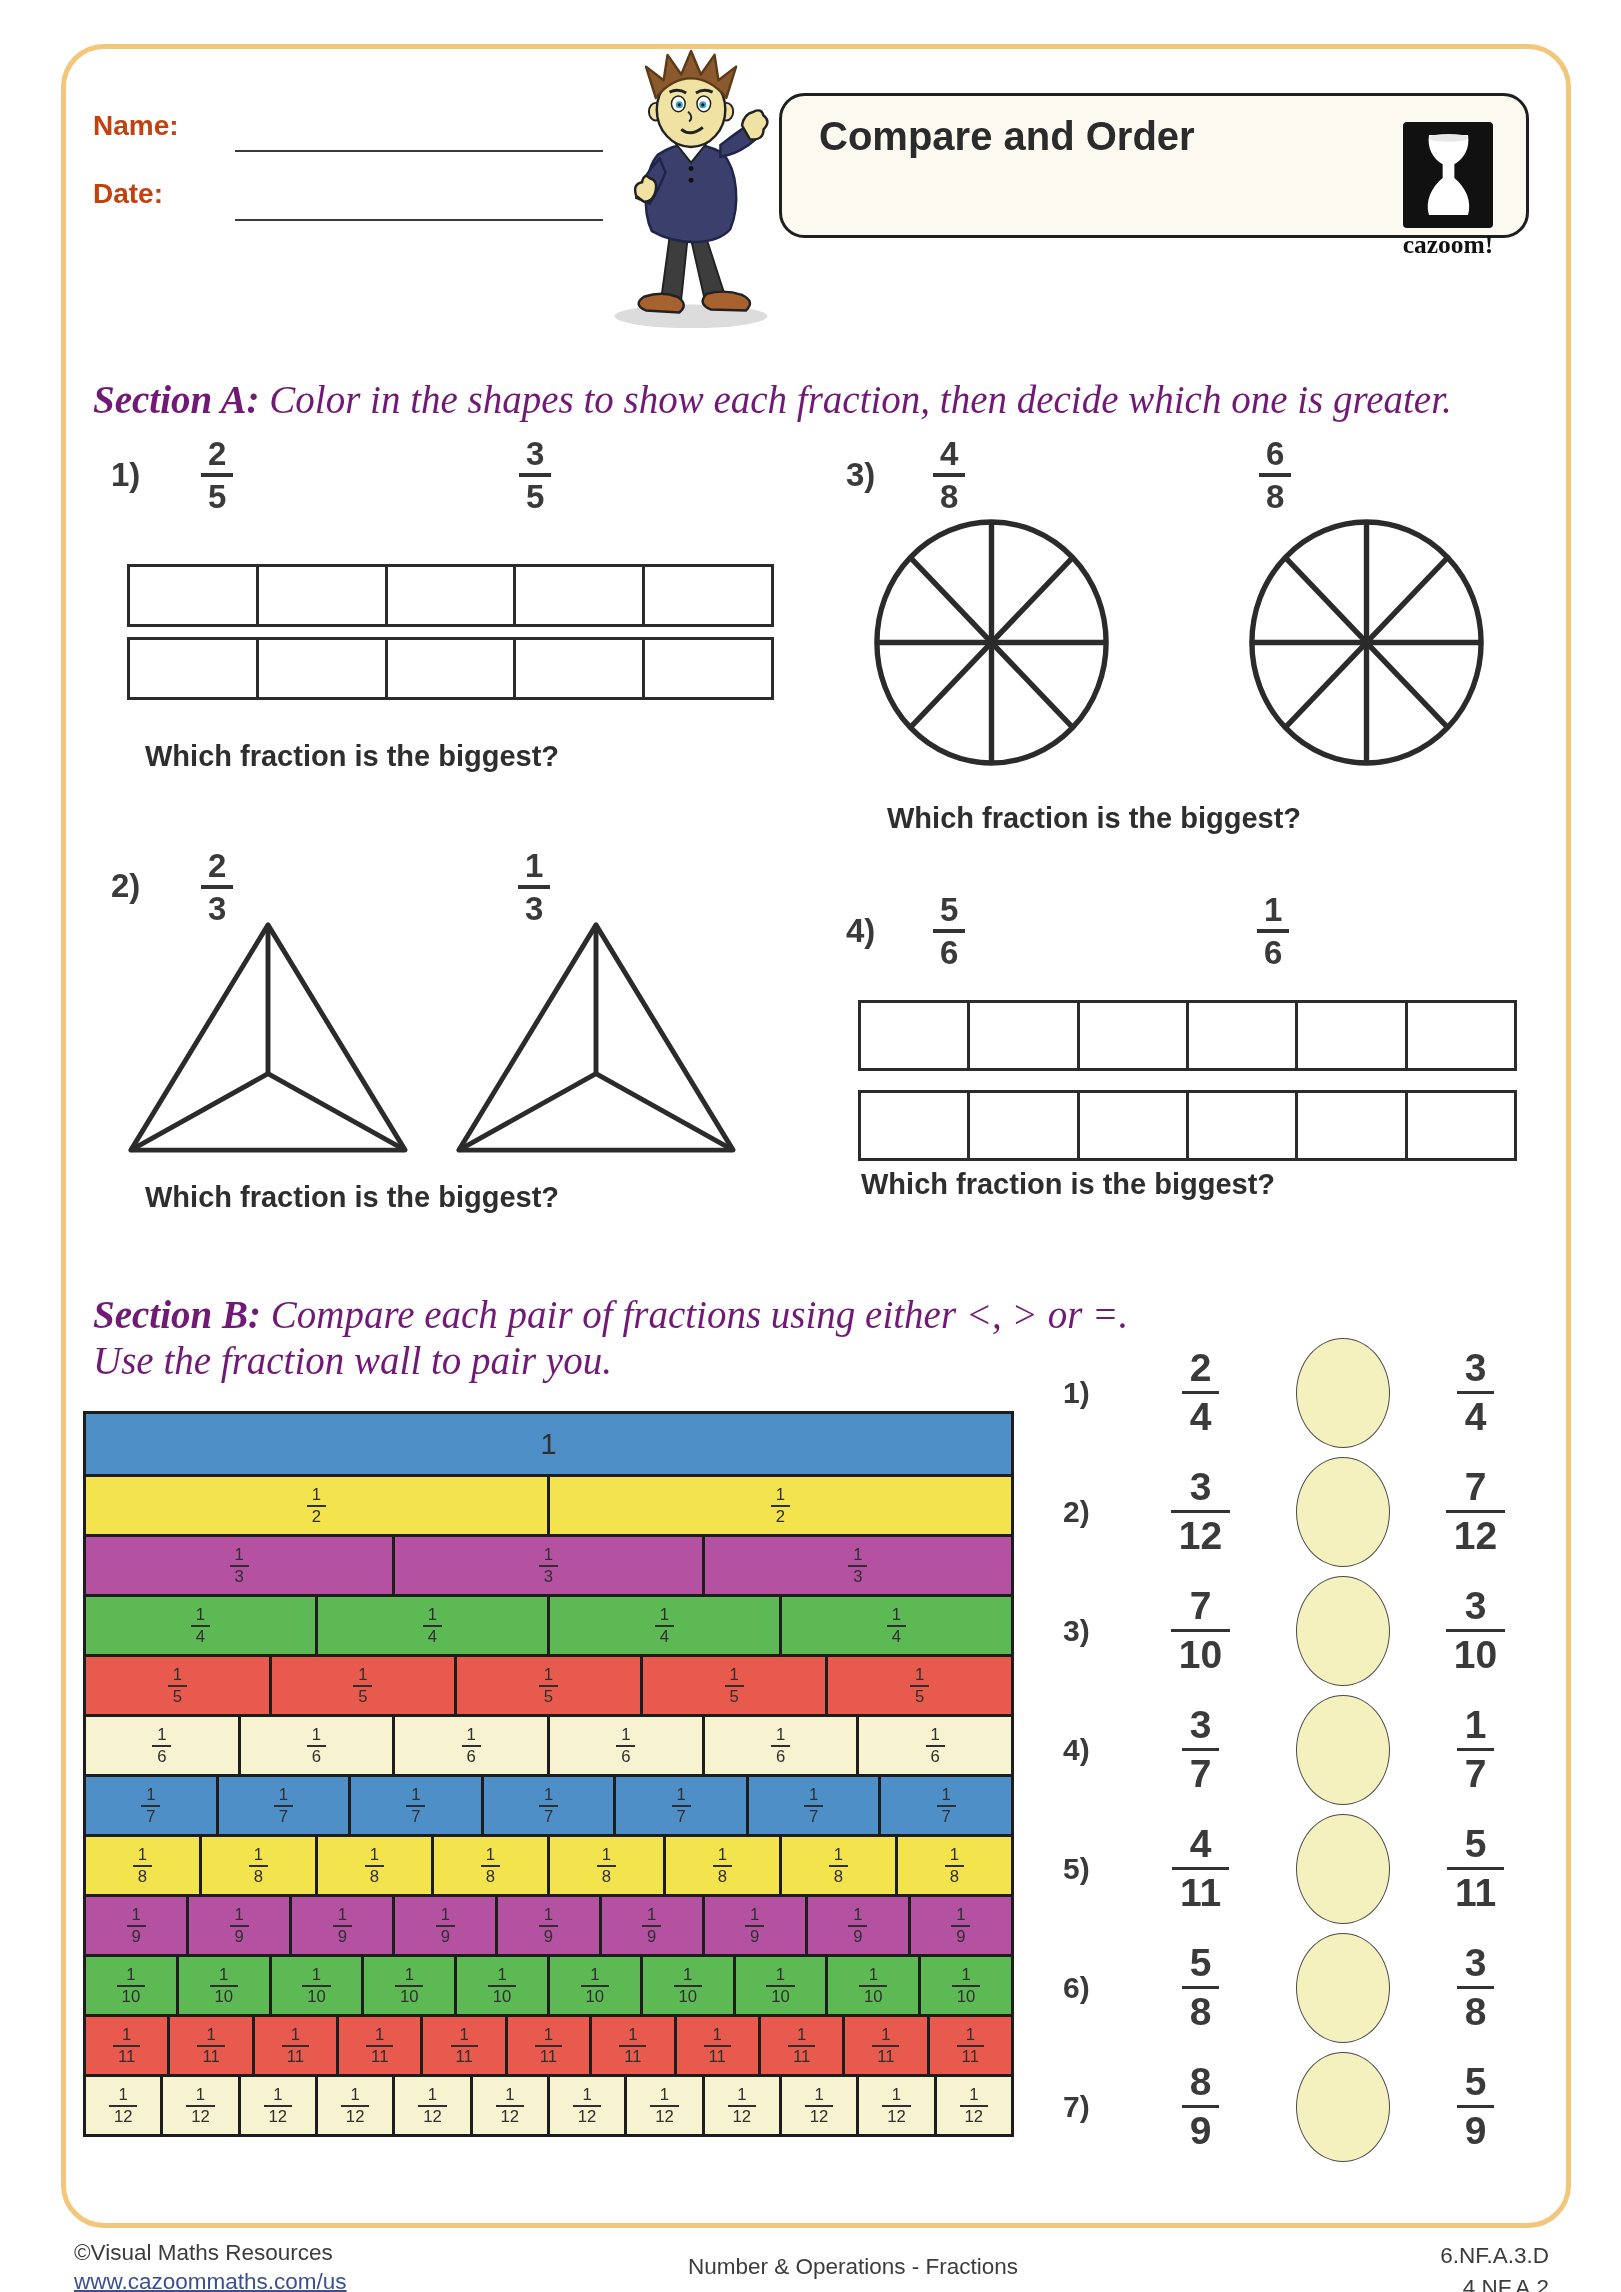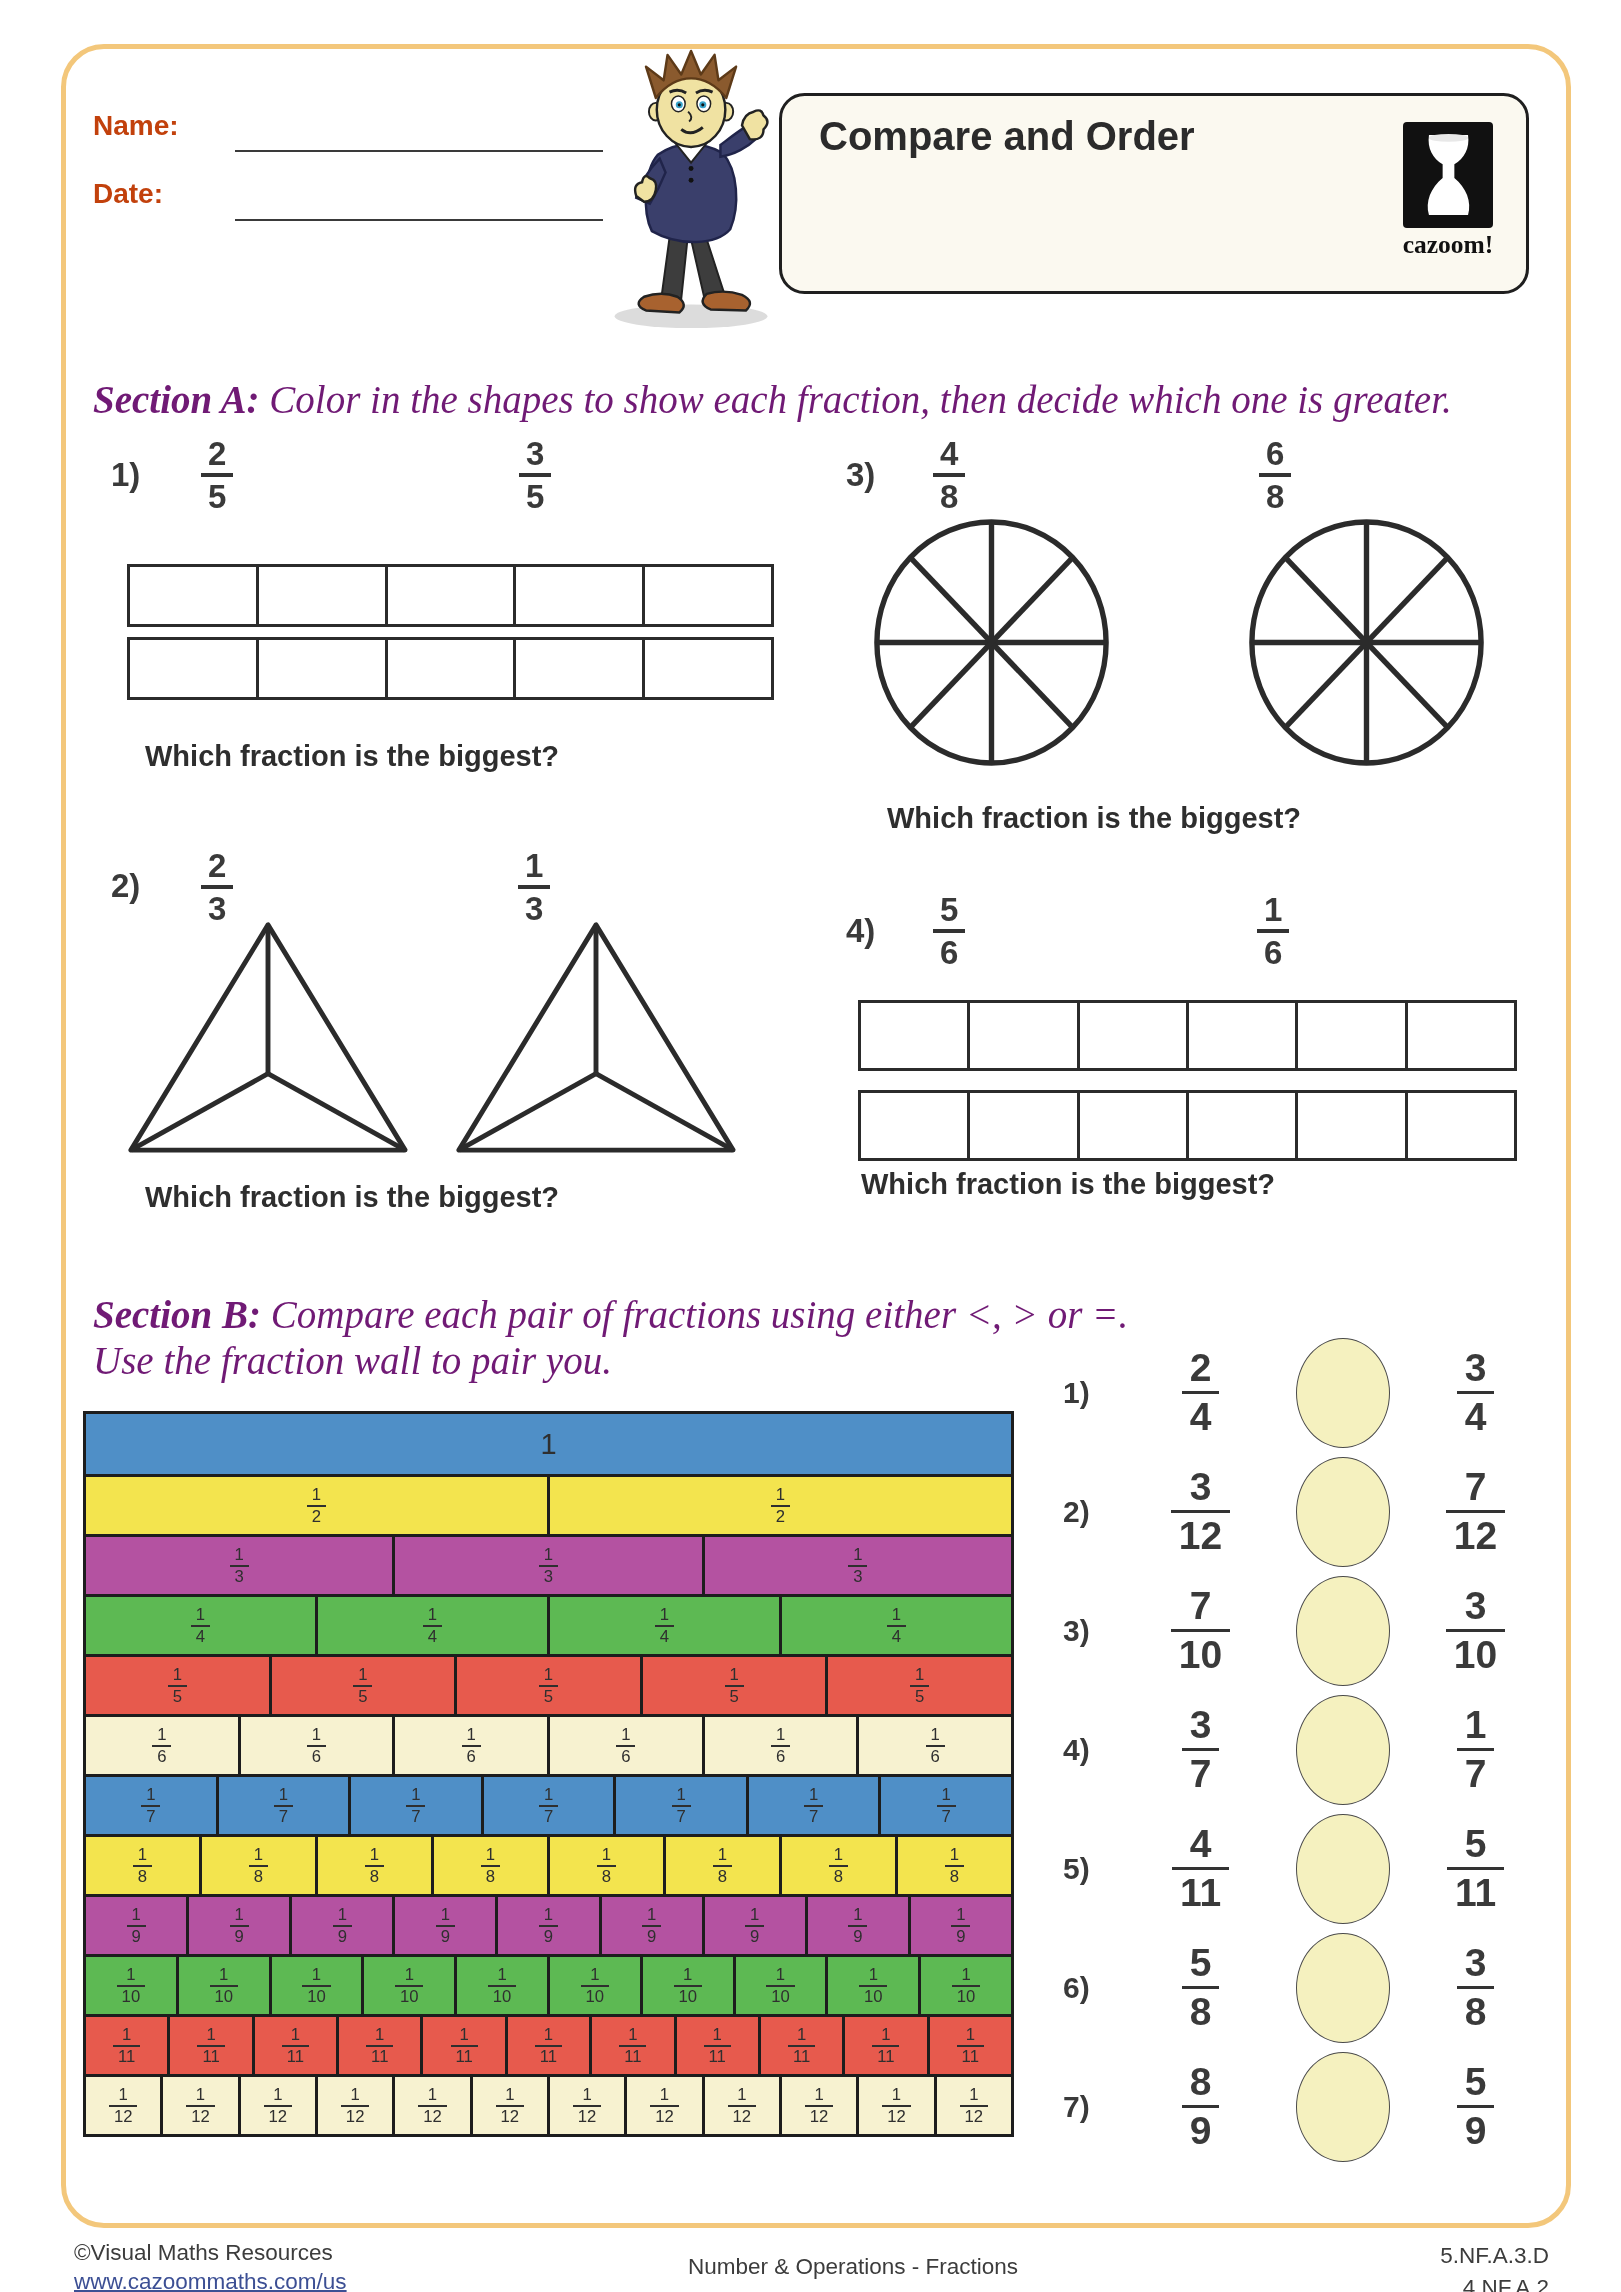--- a/index.html
+++ b/index.html
@@ -13,21 +13,21 @@
   #page-frame{
     left:61px;top:44px;width:1500px;height:2174px;
     border:5.9px solid #f3c77b;border-radius:43px;background:#fff;
   }
 
   
   .field-label{font-size:28px;font-weight:bold;color:#c2410c;}
   .write-line{height:0;border-bottom:2px solid #3a3a3a;}
 
   #title-box{
-    left:779px;top:93px;width:750px;height:201px;box-sizing:border-box;
+    left:779px;top:93px;width:750px;height:145px;box-sizing:border-box;
     border:3.9px solid #1f1f1f;border-radius:25.5px;background:#fbf9f0;
   }
   .title-line{font-size:40px;font-weight:bold;color:#2b2b2b;line-height:53px;}
   #title-text{left:37px;top:13.7px;}
   #logo{left:617px;top:25.5px;width:98px;text-align:center;}
   #logo-box{width:90px;height:106px;background:#111;border-radius:3.9px;margin:0 auto;display:flex;align-items:center;justify-content:center;}
   #logo-word{font-family:"Liberation Serif", serif;font-weight:bold;font-size:25.5px;color:#111;margin-top:2px;}
 
   
   .section-heading{font-family:"Liberation Serif", serif;font-size:39px;color:#701a75;font-style:italic;white-space:nowrap;}
@@ -967,16 +967,16 @@
           <span class="den">9</span>
         </span>
       </div>
     </div>
   </div>
 
 <div class="abs footer-text" style="left:74px;top:2240px;">©Visual Maths Resources</div>
 <div class="abs footer-text" style="left:74px;top:2269px;" id="footer-link">www.cazoommaths.com/us</div>
 <div class="abs footer-text" style="left:549px;top:2254px;width:608px;text-align:center;">Number &amp; Operations - Fractions</div>
 <div class="abs footer-text" id="footer-codes" style="left:1353px;top:2240px;width:196px;">
-  <div>5.NF.A.3.D</div>
+  <div>6.NF.A.3.D</div>
   <div>4.NF.A.2</div>
 </div>
 
 
 </body></html>

